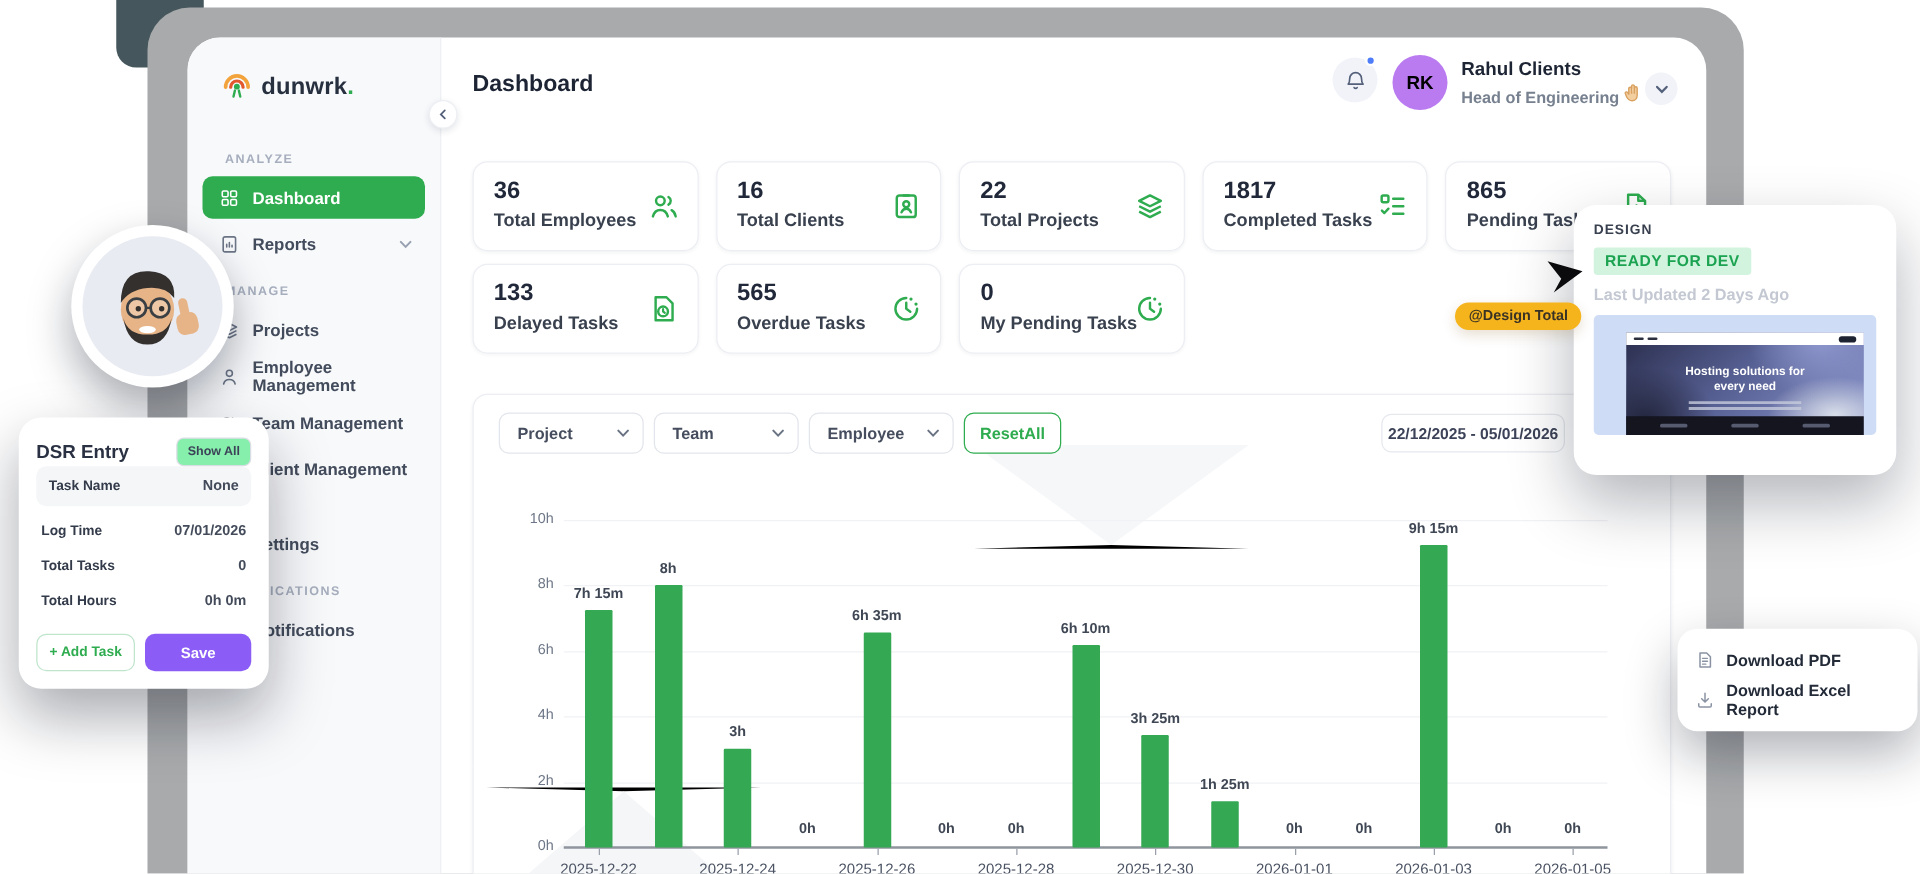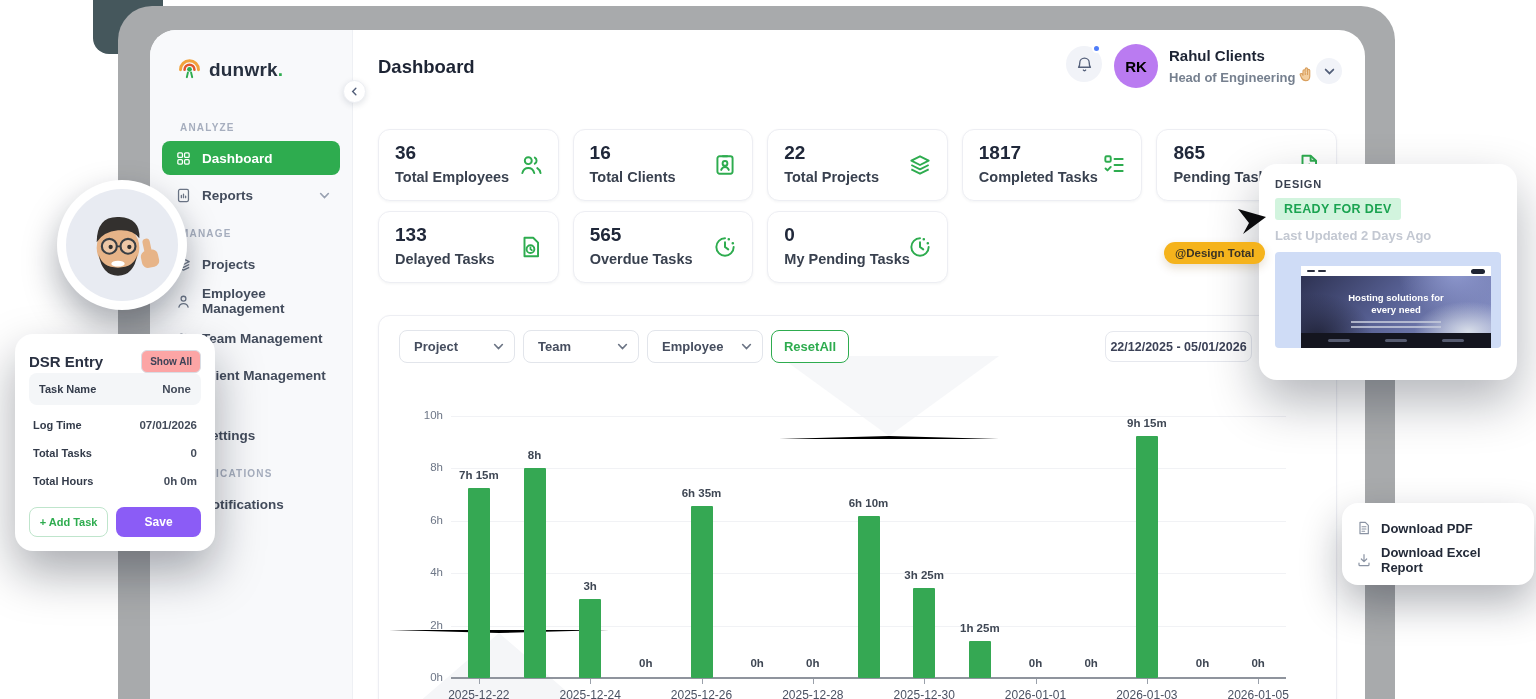--- a/index.html
+++ b/index.html
@@ -71,21 +71,21 @@
   .xlab { position:absolute; top:272px; width:90px; text-align:center; font-size:12px; color:#4A5263; }
 
   
   .photo-wrap { position:absolute; left:57px; top:180px; width:130px; height:130px; border-radius:50%; background:#fff; box-shadow:0 16px 34px rgba(10,18,35,.35); z-index:20; display:flex; align-items:center; justify-content:center; }
   .photo-inner { width:112px; height:112px; border-radius:50%; background:#E8EBF2; overflow:hidden; display:flex; align-items:center; justify-content:center; }
 
   
   .dsr-card { position:absolute; left:15px; top:334px; width:200px; border-radius:18px; background:#fff; box-shadow:0 22px 48px rgba(8,14,30,.35); padding:16px 14px 14px; z-index:21; }
   .dsr-head { display:flex; align-items:center; justify-content:space-between; margin-bottom:0; }
   .dsr-title { font-size:15px; font-weight:800; color:#2A3142; }
-  .showall-btn { background:#fca5a5; border:1px solid #D9DDE4; border-radius:6px; font-size:10px; font-weight:800; color:#3C4257; padding:5px 8px; cursor:pointer; font-family:inherit; }
+  .showall-btn { background:#86efac; border:1px solid #D9DDE4; border-radius:6px; font-size:10px; font-weight:800; color:#3C4257; padding:5px 8px; cursor:pointer; font-family:inherit; }
   .dsr-row { display:flex; align-items:center; justify-content:space-between; padding:8px 4px; }
   .dsr-row.hl { background:#F4F6F8; border-radius:8px; padding:10px 10px; margin-bottom:6px; }
   .dsr-row .lbl { font-size:11px; font-weight:800; color:#333B4A; }
   .dsr-row .val { font-size:11.5px; font-weight:600; color:#434B5A; }
   .dsr-actions { display:flex; gap:8px; margin-top:12px; }
   .addtask-btn { flex:1; height:30px; background:#fff; border:1px solid #BFE5CC; border-radius:8px; color:#2EAC4F; font-size:11px; font-weight:800; cursor:pointer; font-family:inherit; }
   .save-btn { flex:1.1; height:30px; background:#8b5cf6; border:none; border-radius:8px; color:#fff; font-size:12px; font-weight:800; cursor:pointer; font-family:inherit; }
 
   
   .design-card { position:absolute; left:1259px; top:164px; width:258px; height:216px; background:#fff; border-radius:18px; box-shadow:0 22px 50px rgba(8,14,30,.30); padding:14px 16px; z-index:20; }

